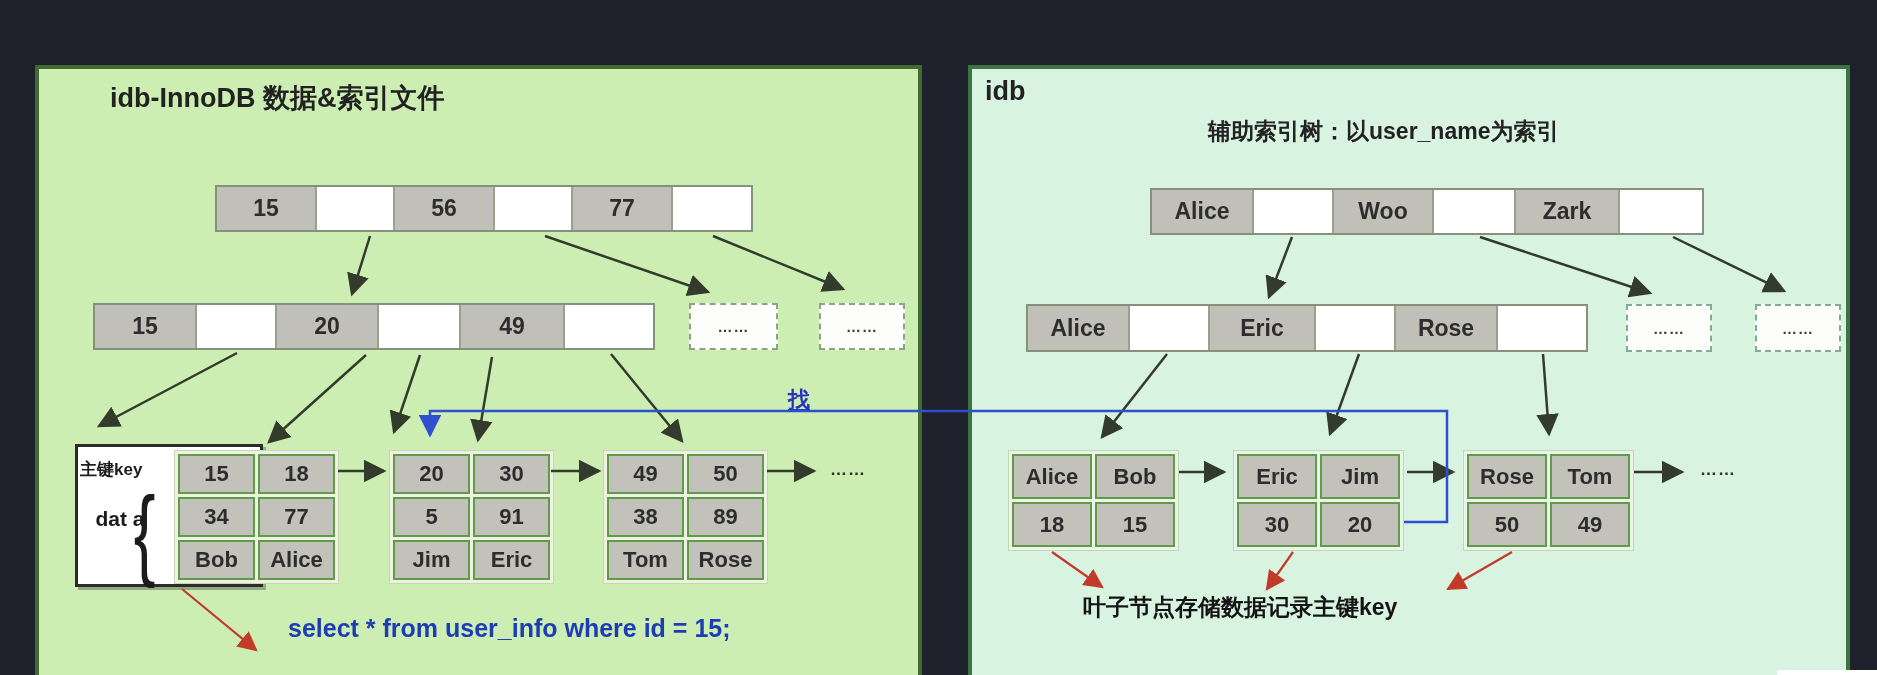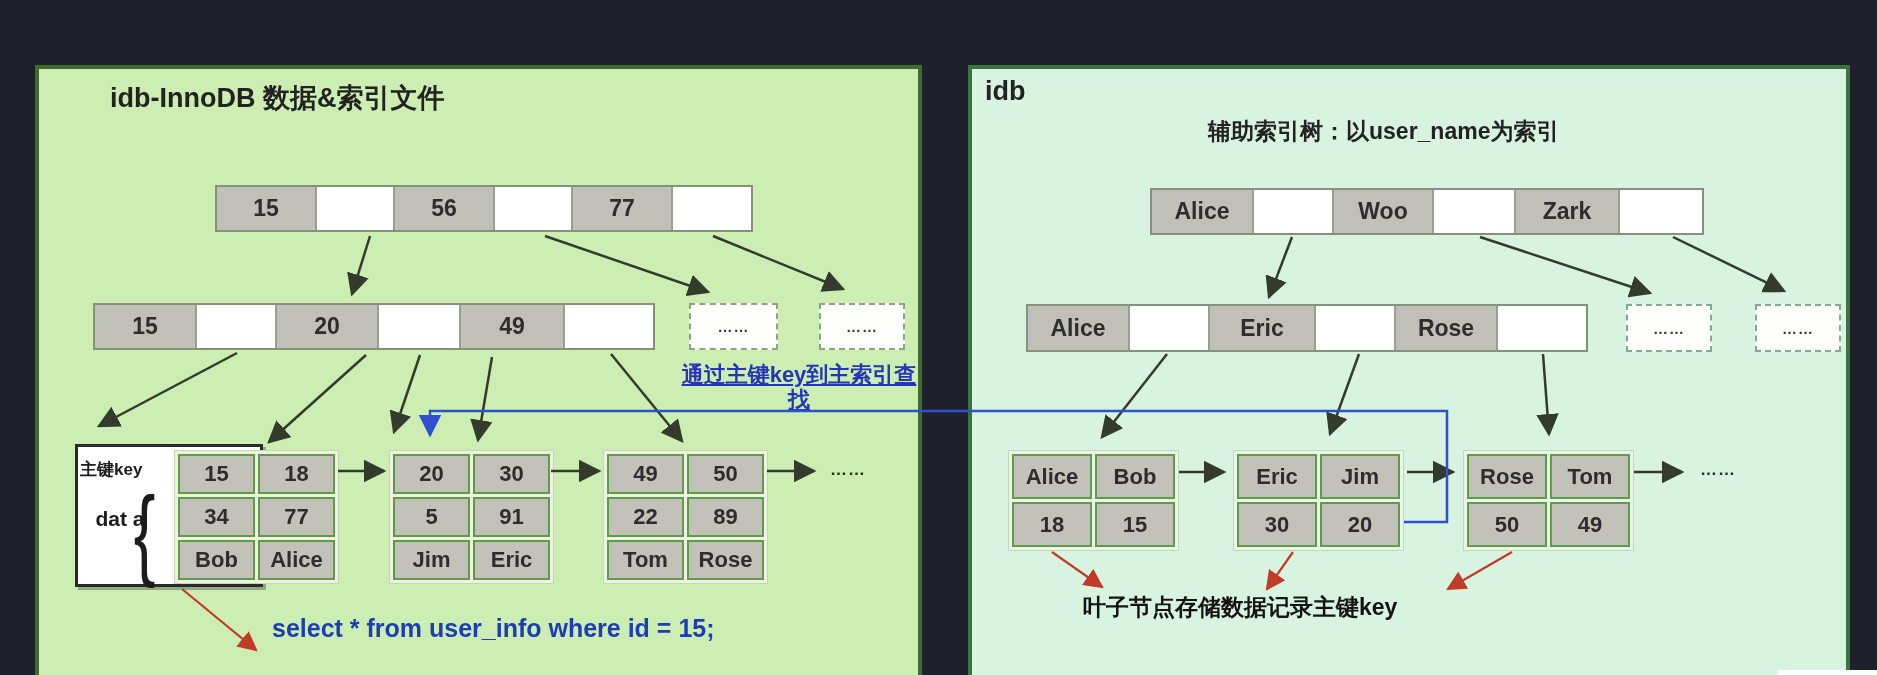--- a/index.html
+++ b/index.html
@@ -87,21 +87,21 @@
     <div class="node-cell gray" style="width:102px;">20</div>
     <div class="node-cell white" style="width:82px;"></div>
     <div class="node-cell gray" style="width:104px;">49</div>
     <div class="node-cell white" style="width:88px;"></div>
   </div>
 
   <div class="dashed-box" style="left:689px;top:263px;width:89px;height:47px;">……</div>
   <div class="dashed-box" style="left:819px;top:263px;width:86px;height:47px;">……</div>
 
   <div class="bluenote">
-    <span>通过主键key到主索引查</span><br>
+    <br>
     <span>找</span>
   </div>
 
   <div class="whitebox"></div>
   <div class="wb-key">主键key</div>
   <div class="wb-data">dat a</div>
   <div class="wb-brace">{</div>
 
   <div class="leaf" style="left:174px;top:410px;">
     <div class="leaf-cell">15</div>
@@ -115,28 +115,28 @@
     <div class="leaf-cell">20</div>
     <div class="leaf-cell">30</div>
     <div class="leaf-cell">5</div>
     <div class="leaf-cell">91</div>
     <div class="leaf-cell">Jim</div>
     <div class="leaf-cell">Eric</div>
   </div>
   <div class="leaf" style="left:603px;top:410px;">
     <div class="leaf-cell">49</div>
     <div class="leaf-cell">50</div>
-    <div class="leaf-cell">22</div>
+    <div class="leaf-cell">38</div>
     <div class="leaf-cell">89</div>
     <div class="leaf-cell">Tom</div>
     <div class="leaf-cell">Rose</div>
   </div>
   <div class="ellipsis-inline" style="left:830px;top:420px;">……</div>
 
-  <div class="txt sql" style="left:272px;top:574px;">select  * from user_info  where id = 15;</div>
+  <div class="txt sql" style="left:288px;top:574px;">select  * from user_info  where id = 15;</div>
 
   <div class="panel right"></div>
 
   <div class="txt title" style="left:985px;top:36px;">idb</div>
   <div class="txt subtitle" style="left:1208px;top:76px;">辅助索引树：以user_name为索引</div>
 
   <div class="node-row" style="left:1150px;top:148px;height:47px;">
     <div class="node-cell gray" style="width:102px;">Alice</div>
     <div class="node-cell white" style="width:80px;"></div>
     <div class="node-cell gray" style="width:100px;">Woo</div>

